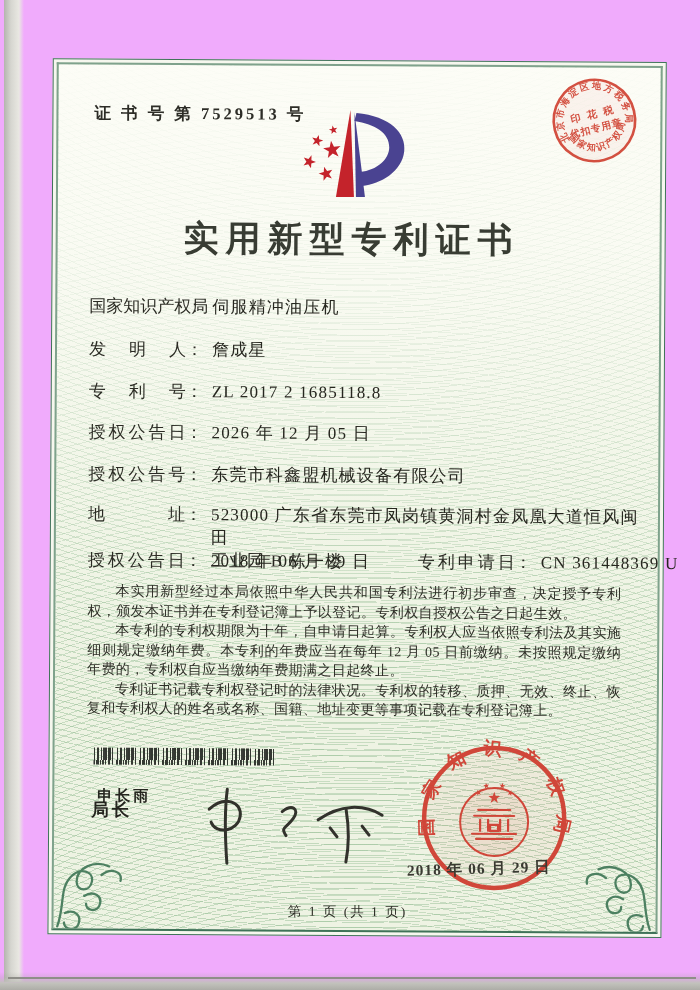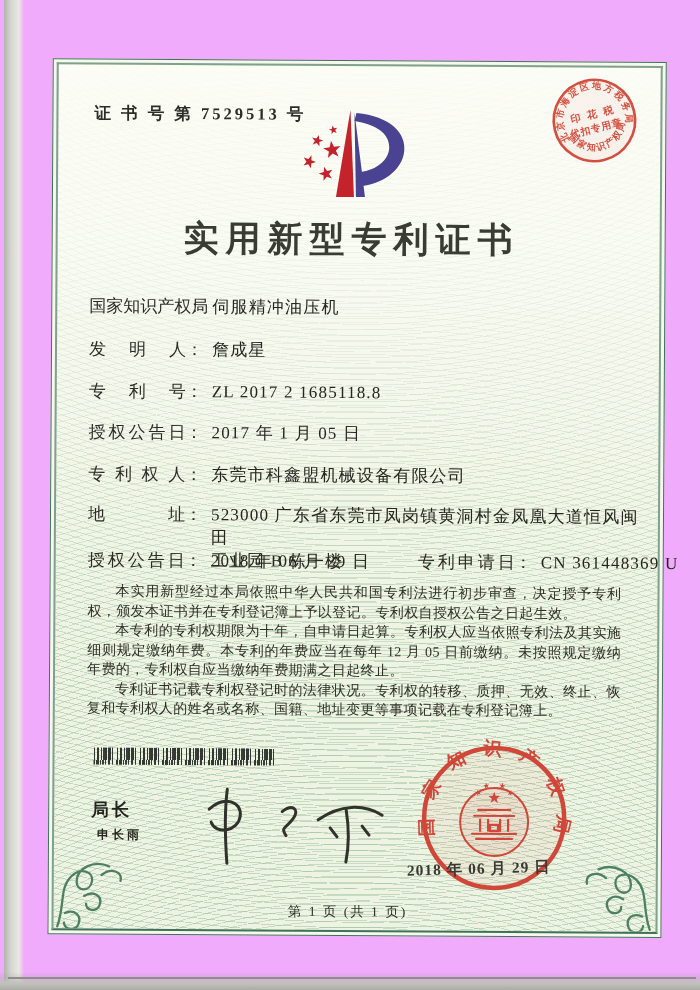--- a/index.html
+++ b/index.html
@@ -67,21 +67,21 @@
     font-size:14px;line-height:19.5px;color:#2e2e27;text-align:justify;letter-spacing:.4px;
   }
   .paras p{margin:0;text-indent:2em;}
   .barcode{
     position:absolute;left:95px;top:749px;width:181px;height:17px;z-index:5;
     background:
       repeating-linear-gradient(90deg,#343832 0 1.5px,rgba(0,0,0,0) 1.5px 3px,#343832 3px 5.5px,rgba(0,0,0,0) 5.5px 7px,#343832 7px 8px,rgba(0,0,0,0) 8px 11.5px),
       repeating-linear-gradient(90deg,rgba(0,0,0,0) 0 9px,#3a3e38 9px 11px,rgba(0,0,0,0) 11px 23px);
   }
   .director-label{position:absolute;left:93px;top:799px;font-size:17.5px;letter-spacing:3px;font-weight:700;color:#25251f;z-index:5;}
-  .director-name{position:absolute;left:99px;top:828px;font-size:12px;letter-spacing:3px;font-weight:700;color:#25251f;z-index:5;}
+  .director-name{position:absolute;left:99px;top:788px;font-size:15px;letter-spacing:3px;font-weight:700;color:#25251f;z-index:5;}
   .signature{position:absolute;left:196px;top:776px;z-index:6;}
   .seal{position:absolute;left:416px;top:737px;z-index:5;opacity:.93;}
   .seal-date{
     position:absolute;left:409px;top:858px;z-index:7;
     font-size:15.5px;letter-spacing:1px;color:#3a3a32;font-weight:600;transform:rotate(-2deg);white-space:nowrap;
   }
   .footer{
     position:absolute;left:0;top:903px;width:700px;text-align:center;z-index:5;
     font-size:13.5px;letter-spacing:2px;color:#2e2e27;
   }
@@ -147,24 +147,24 @@
     <div class="frow" style="top:296px">
       <span class="flabel">国家知识产权局</span><span class="fcolon">：</span><span class="fvalue">伺服精冲油压机</span>
     </div>
     <div class="frow" style="top:339px">
       <span class="flabel">发明人</span><span class="fcolon">：</span><span class="fvalue">詹成星</span>
     </div>
     <div class="frow" style="top:381px">
       <span class="flabel">专利号</span><span class="fcolon">：</span><span class="fvalue">ZL 2017 2 1685118.8</span>
     </div>
     <div class="frow" style="top:422px">
-      <span class="flabel">授权公告日</span><span class="fcolon">：</span><span class="fvalue">2017 年 1 月 05 日</span>
+      <span class="flabel">授权公告日</span><span class="fcolon">：</span><span class="fvalue">2026 年 12 月 05 日</span>
     </div>
     <div class="frow" style="top:464px">
-      <span class="flabel">专利权人</span><span class="fcolon">：</span><span class="fvalue">东莞市科鑫盟机械设备有限公司</span>
+      <span class="flabel">授权公告号</span><span class="fcolon">：</span><span class="fvalue">东莞市科鑫盟机械设备有限公司</span>
     </div>
     <div class="frow" style="top:504px">
       <span class="flabel">地址</span><span class="fcolon">：</span><span class="addr-value"><span>523000 广东省东莞市凤岗镇黄洞村金凤凰大道恒风闽田</span><br><span>工业园 B 栋一楼</span></span>
     </div>
     <div class="frow" style="top:550px">
       <span class="flabel">授权公告日</span><span class="fcolon">：</span><span class="fvalue">2018 年 06 月 29 日</span>
       <span class="grant-no">
         <span class="flabel">专利申请日</span><span class="fcolon">：</span><span class="fvalue">CN 361448369 U</span>
       </span>
     </div>

